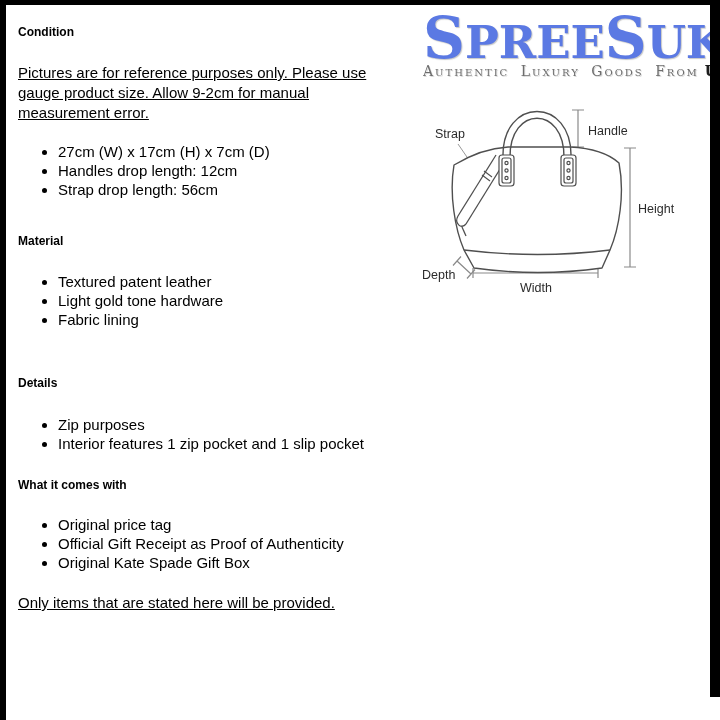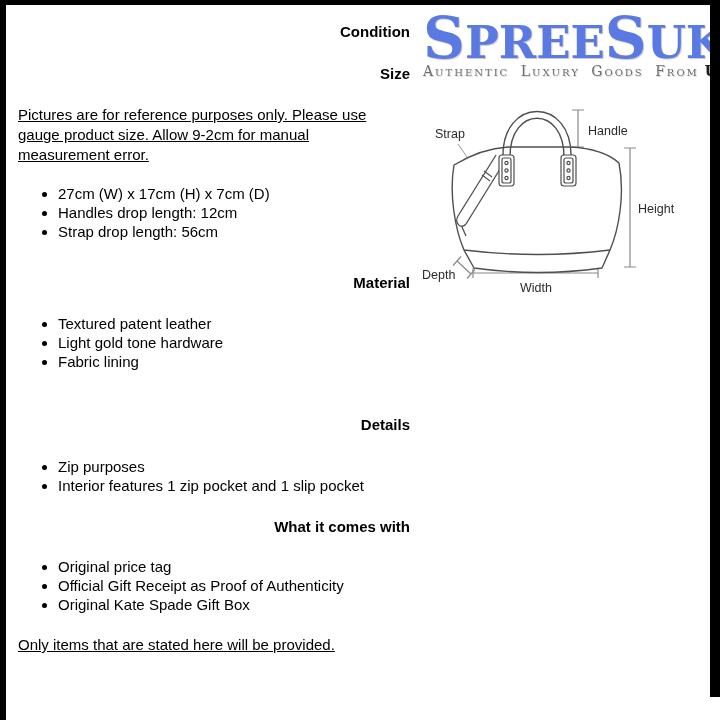--- a/index.html
+++ b/index.html
@@ -3,21 +3,21 @@
 <meta charset="utf-8">
 <style>
   html,body{margin:0;padding:0;}
   body{width:720px;height:720px;overflow:hidden;background:#fff;
        font-family:"Liberation Sans", sans-serif;color:#000;position:relative;}
   .frame-top{position:absolute;left:0;top:0;width:720px;height:5px;background:#000;}
   .frame-left{position:absolute;left:0;top:0;width:6px;height:720px;background:#000;}
   .frame-right{position:absolute;left:710px;top:0;width:10px;height:697px;background:#000;}
 
   .content{position:absolute;left:18px;top:5px;width:392px;}
-  .content h3{font-size:15px;font-weight:bold;line-height:20px;margin:0;text-align:right;}
+  .content h3{font-size:12px;font-weight:bold;line-height:20px;margin:0;}
   .content p{font-size:15px;line-height:20px;margin:0;text-decoration:underline;}
   .content ul{margin:0;padding:0 0 0 40px;}
   .content li{font-size:15px;line-height:19px;white-space:nowrap;}
   .pline{display:block;}
 
   .logo{position:absolute;left:423px;top:9px;width:287px;height:60px;overflow:hidden;
         white-space:nowrap;font-family:"DejaVu Serif", serif;font-weight:bold;
         color:#5b79e3;line-height:1;text-shadow:1px 1px 1px rgba(130,130,130,0.45);}
   .logo .big{font-size:58px;}
   .logo .sm{font-size:45px;text-align:right;}
@@ -34,21 +34,20 @@
 </head>
 <body>
 
 <div class="frame-top"></div>
 <div class="frame-left"></div>
 <div class="frame-right"></div>
 
 <div class="content">
   <h3 style="margin-top:17px">Condition</h3>
 
-  <h3 style="margin-top:22px">Size</h3>
   <p style="margin-top:21px">
     <span class="pline">Pictures are for reference purposes only. Please use</span>
     <span class="pline">gauge product size. Allow 9-2cm for manual</span>
     <span class="pline">measurement error.</span>
   </p>
   <ul style="margin-top:19px">
     <li>27cm (W) x 17cm (H) x 7cm (D)</li>
     <li>Handles drop length: 12cm</li>
     <li>Strap drop length: 56cm</li>
   </ul>

